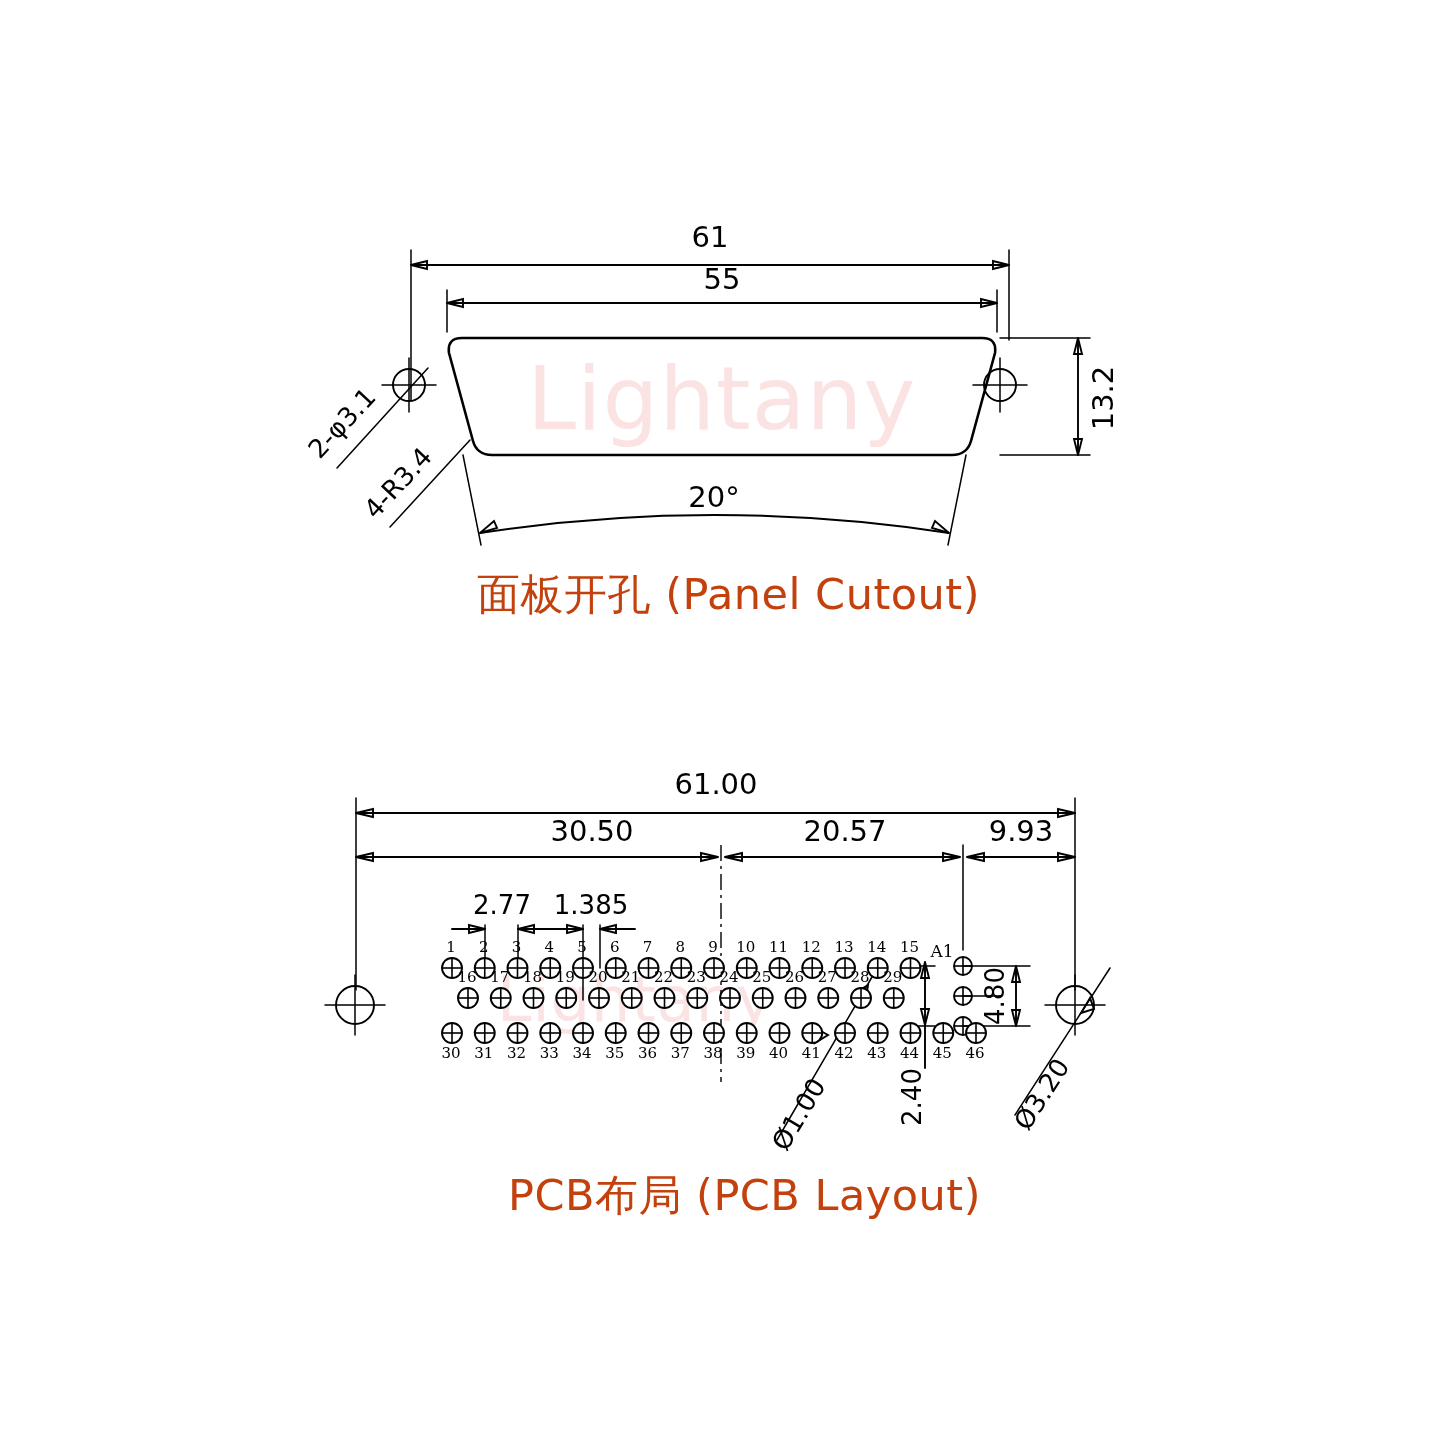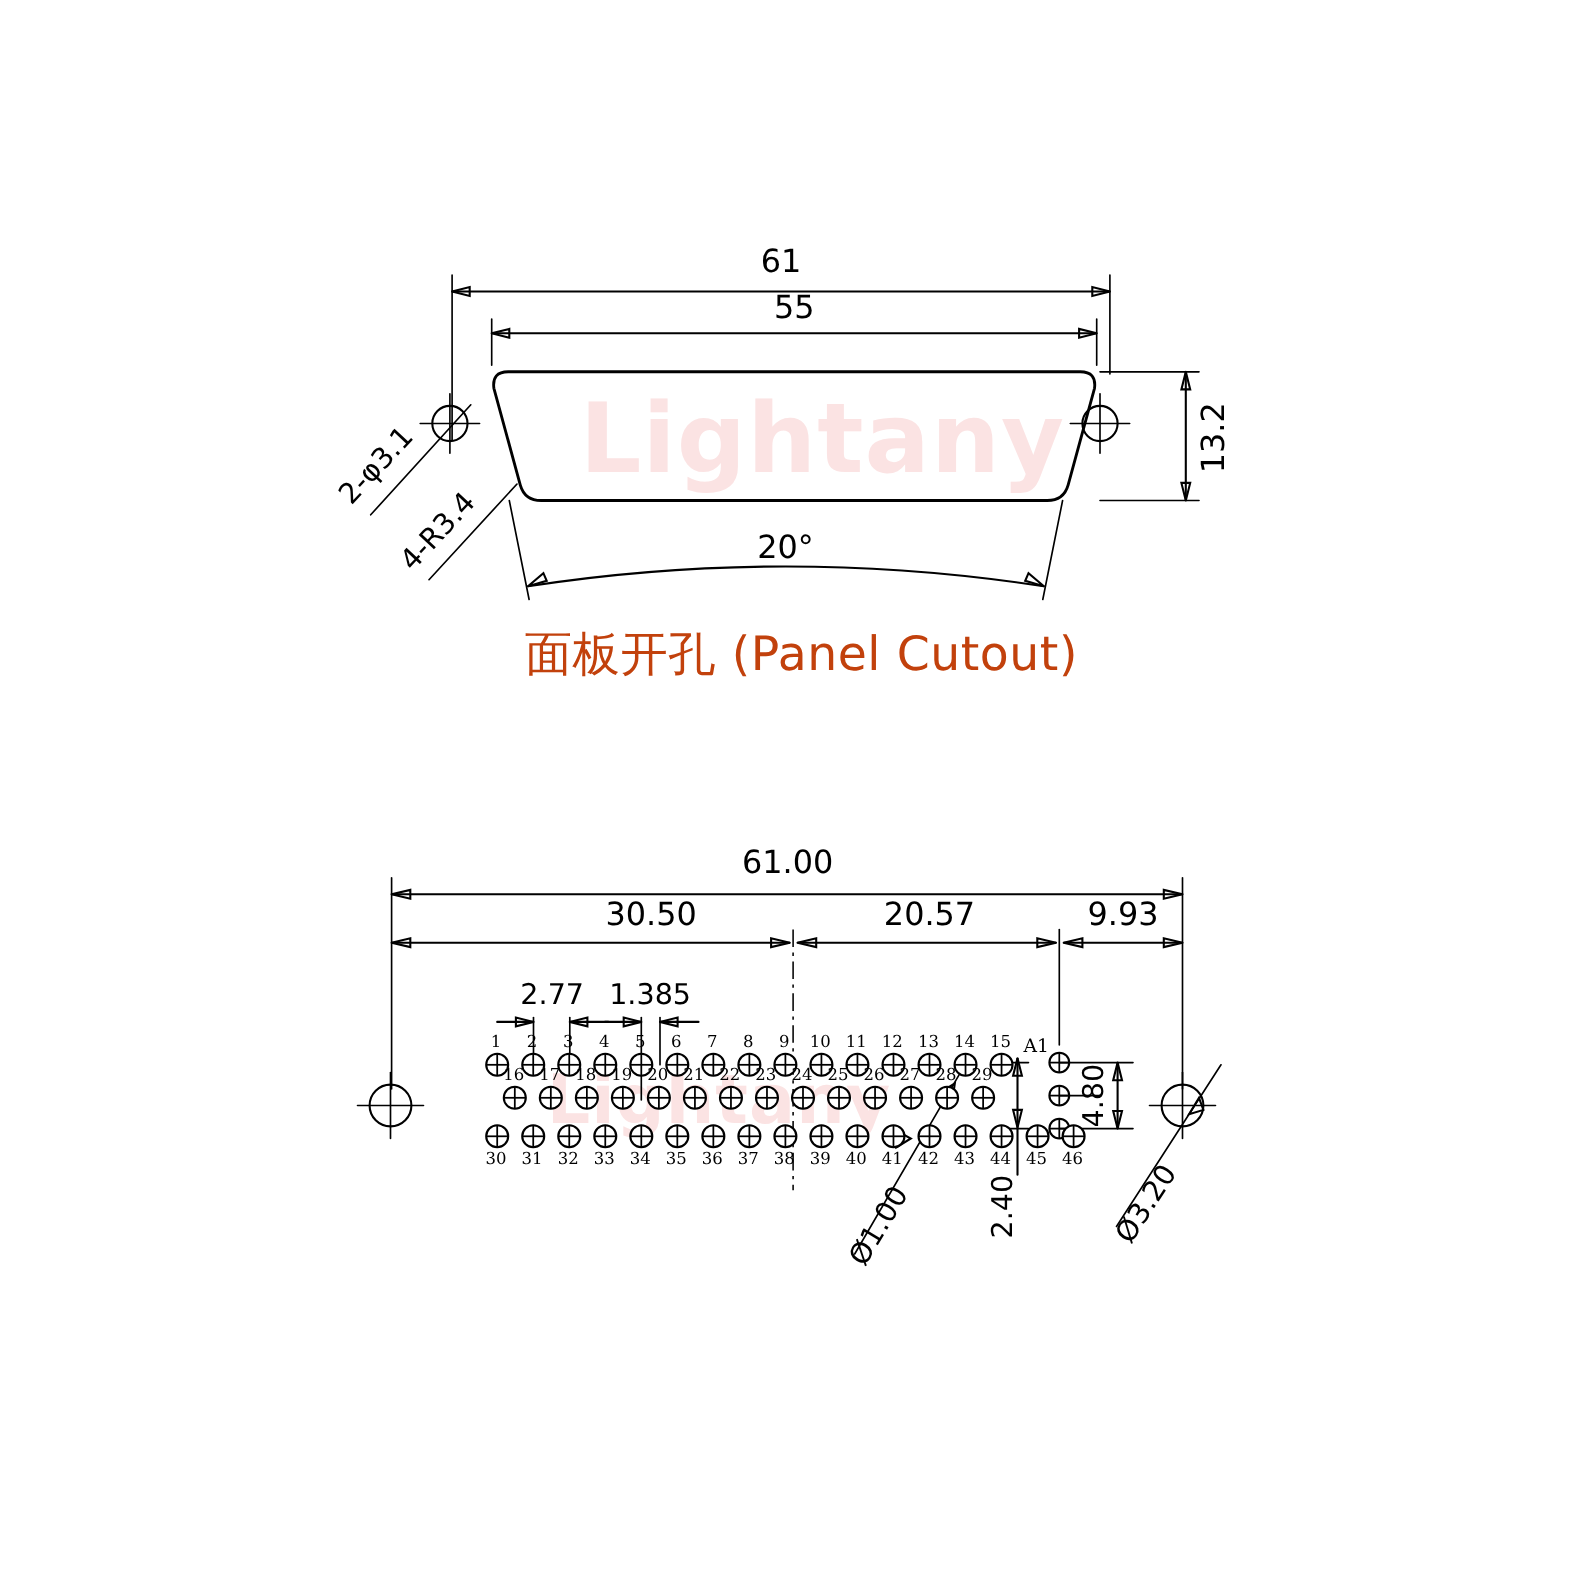--- a/index.html
+++ b/index.html
@@ -86,21 +86,21 @@
     position: absolute;
     font-family: "DejaVu Sans", "Liberation Sans", sans-serif;
     font-size: 43px;
     color: #c2410c;
     white-space: nowrap;
     letter-spacing: 0.5px;
   }
   .watermark {
     position: absolute;
     font-family: "DejaVu Sans", "Liberation Sans", sans-serif;
-    font-weight: 700;
+    font-weight: 400;
     color: #fbe3e3;
     letter-spacing: 1px;
     user-select: none;
     pointer-events: none;
   }
   #wm-top {
     left: 527px;
     top: 347px;
     font-size: 88px;
   }
@@ -468,14 +468,15 @@
             <line x1="966" y1="1033" x2="986" y2="1033" class="pincross"></line>
             <line x1="976" y1="1023" x2="976" y2="1043" class="pincross"></line>
             <text x="975" y="1054" class="pinnum">46</text>
           </g>
         </g>
 
     </g>
   </svg>
 
   <div class="caption" id="caption-panel">面板开孔 (Panel Cutout)</div>
+  <div class="caption" id="caption-pcb">PCB布局 (PCB Layout)</div>
 
 </div>
 
 </body></html>

